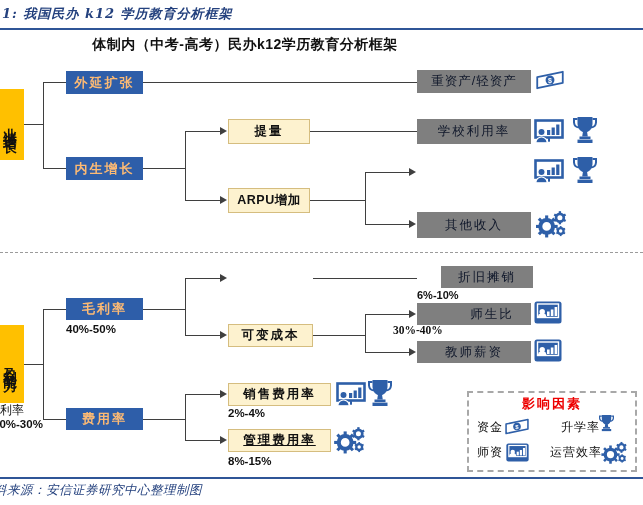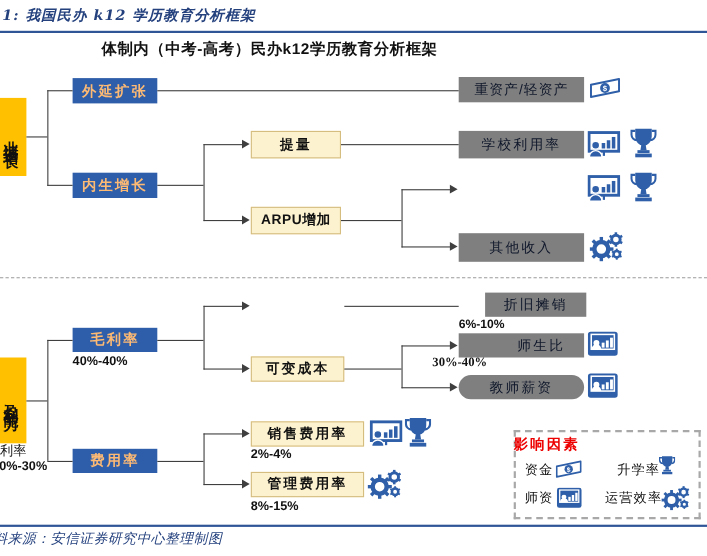--- a/index.html
+++ b/index.html
@@ -25,21 +25,21 @@
   .vline{position:absolute;width:1px;background:#3F3F3F;}
   .arrow{position:absolute;width:0;height:0;border-left:7px solid #3F3F3F;
          border-top:4px solid transparent;border-bottom:4px solid transparent;}
   .dash-sep{position:absolute;left:0;top:252px;width:643px;height:0;border-top:1px dashed #9B9B9B;}
   
   .range{position:absolute;font-size:11.5px;font-weight:bold;color:#111;white-space:nowrap;}
   .range.center{text-align:left;}
   
   .legend{position:absolute;left:467px;top:391px;width:170px;height:81px;
           border:2px dashed #A8A8A8;box-sizing:border-box;}
-  .legend-title{position:absolute;left:467px;top:395px;width:170px;
+  .legend-title{position:absolute;left:467px;top:395px;width:170px;text-align:center;
                 font-size:13px;font-weight:bold;color:#ED0000;letter-spacing:2px;}
   .legend-label{position:absolute;font-size:12px;color:#111;letter-spacing:1px;white-space:nowrap;}
   
   .icon{position:absolute;color:#2E5FA8;}
   .icon svg{display:block;width:100%;height:100%;}
   
   .foot-rule{position:absolute;left:0;top:477px;width:643px;height:2px;background:#2F5597;}
   .foot-src{position:absolute;left:-19px;top:482px;font-family:"DejaVu Serif",serif;
             font-style:italic;font-size:12.5px;color:#24417E;letter-spacing:.5px;white-space:nowrap;}
   .cut-label{position:absolute;font-size:12px;color:#111;white-space:nowrap;}
@@ -182,34 +182,34 @@
       </svg>
     </div>
 
   <div class="dash-sep"></div>
 
   <div class="box orange" style="left:-13px;top:325px;width:37px;height:78px;">盈利能力</div>
   <div class="cut-label" style="left:-12px;top:402px;">净利率</div>
   <div class="range" style="left:-7px;top:418px;">20%-30%</div>
 
   <div class="box blue" style="left:66px;top:298px;width:77px;height:22px;">毛利率</div>
-  <div class="range center" style="left:66px;top:323px;width:77px;">40%-40%</div>
+  <div class="range center" style="left:66px;top:323px;width:77px;">40%-50%</div>
   <div class="box blue" style="left:66px;top:408px;width:77px;height:22px;">费用率</div>
 
   <div class="box cream" style="left:228px;top:324px;width:85px;height:23px;">可变成本</div>
 
   <div class="box gray" style="left:417px;top:266px;width:92px;height:22px;margin-left:24px;">折旧摊销</div>
   <div class="range center" style="left:417px;top:289px;width:114px;font-size:11px;">6%-10%</div>
   <div class="box gray" style="left:417px;top:303px;width:114px;height:22px;padding-left:36px;">师生比</div>
   <div class="range" style="left:393px;top:324px;font-family:Liberation Serif, serif;">30%-40%</div>
-  <div class="box gray" style="left:417px;top:341px;width:114px;height:22px;border-radius:11px;">教师薪资</div>
+  <div class="box gray" style="left:417px;top:341px;width:114px;height:22px;">教师薪资</div>
 
   <div class="box cream" style="left:228px;top:383px;width:103px;height:23px;">销售费用率</div>
   <div class="range center" style="left:228px;top:407px;width:103px;">2%-4%</div>
-  <div class="box cream" style="left:228px;top:429px;width:103px;height:23px;">管理费用率</div>
+  <div class="box cream" style="left:228px;top:429px;width:103px;height:23px;text-decoration:underline;">管理费用率</div>
   <div class="range center" style="left:228px;top:455px;width:103px;">8%-15%</div>
 
   <div class="hline" style="left:24px;top:364px;width:19px;"></div>
   <div class="vline" style="left:43px;top:309px;height:110px;"></div>
   <div class="hline" style="left:43px;top:309px;width:23px;"></div>
   <div class="hline" style="left:43px;top:419px;width:23px;"></div>
   <div class="hline" style="left:143px;top:309px;width:42px;"></div>
   <div class="vline" style="left:185px;top:278px;height:58px;"></div>
   <div class="hline" style="left:185px;top:278px;width:36px;"></div>
   <div class="arrow" style="left:220px;top:274px;"></div>

